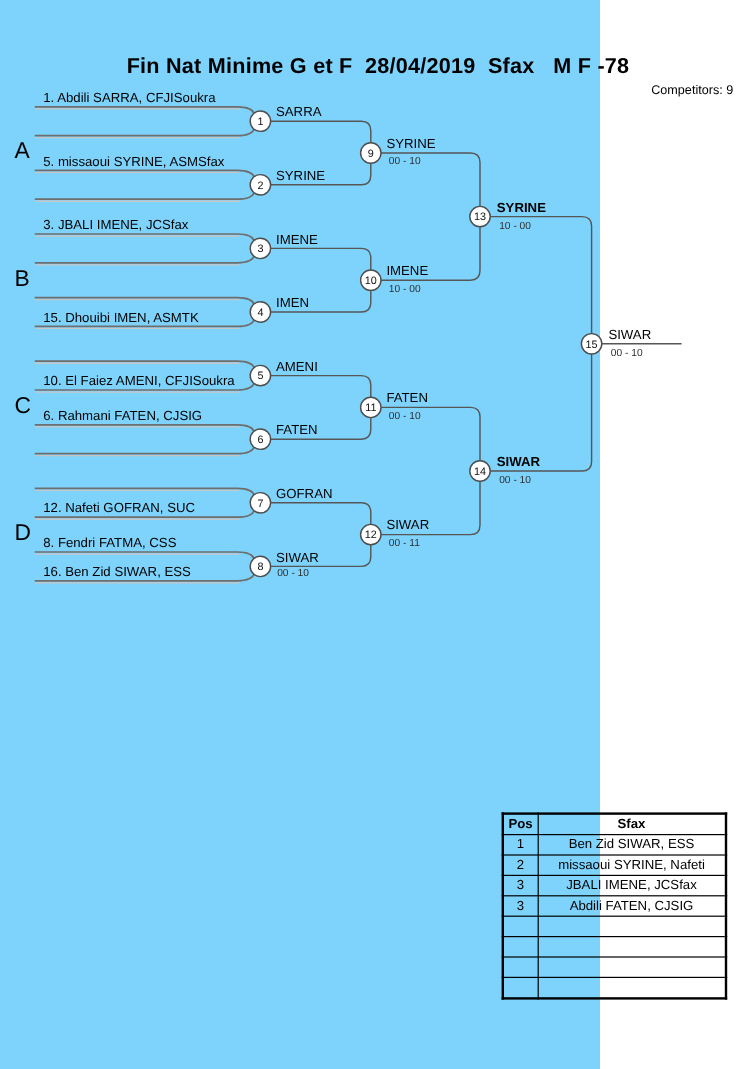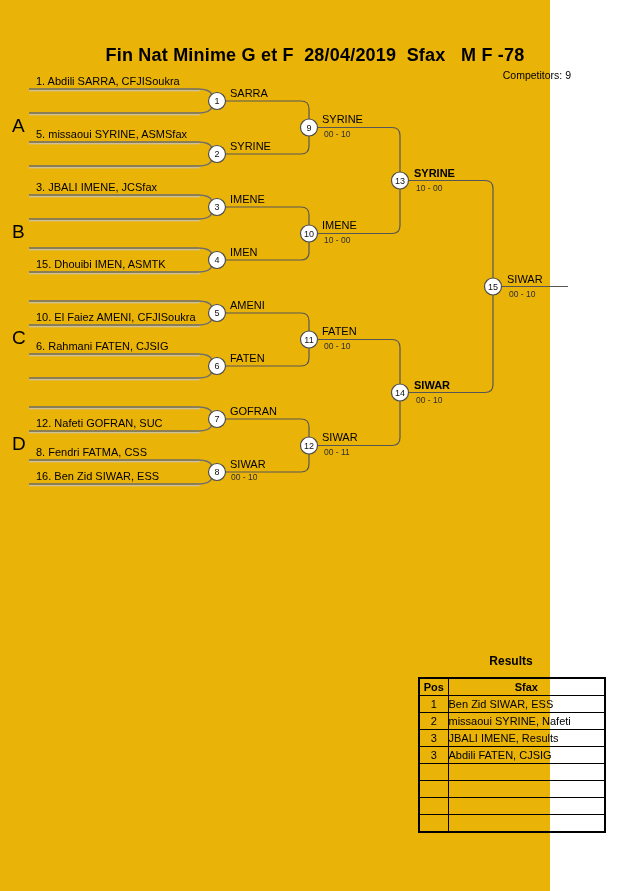--- a/index.html
+++ b/index.html
@@ -1,29 +1,29 @@
 <!DOCTYPE html>
 <html><head>
 <meta charset="utf-8">
 <style>
   html, body { margin: 0; padding: 0; background: #fff; }
   body {
     width: 630px; height: 891px;
     font-family: "Liberation Sans", sans-serif;
     color: #000; position: relative; overflow: hidden;
   }
-  .page { position: relative; width: 550px; height: 891px; background: #eab308; }
+  .page { position: relative; width: 500px; height: 891px; background: #7dd3fc; }
 
   .title {
     position: absolute; top: 45px; left: 0; width: 630px;
     text-align: center; font-size: 18px; font-weight: bold;
     white-space: pre; letter-spacing: 0.2px;
   }
   .competitors {
-    position: absolute; top: 69px; left: 414px; width: 157px;
+    position: absolute; top: 69px; left: 454px; width: 157px;
     text-align: right; font-size: 10.5px;
   }
 
   svg.bracket { position: absolute; top: 0; left: 0; }
   .slot-shadow { fill: none; stroke: #c6c6c6; stroke-width: 1.1; }
   .slot { fill: none; stroke: #6e6e6e; stroke-width: 1.4; }
   .conn { fill: none; stroke: #565656; stroke-width: 1.2; }
   .match-circle { fill: #fff; stroke: #4d4d4d; stroke-width: 1.2; }
   .match-num { font-size: 9px; text-anchor: middle; fill: #111; }
   .seed { font-size: 11px; fill: #000; }
@@ -41,21 +41,21 @@
     border-collapse: collapse; table-layout: fixed;
     width: 186px; font-size: 11px;
   }
   table.results th, table.results td {
     border: 1px solid #000; height: 16px; padding: 0;
     overflow: hidden; white-space: nowrap;
   }
   table.results { border: 2px solid #000; }
   table.results th { font-weight: bold; text-align: center; }
   td.pos { text-align: center; }
-  td.name { text-align: left; padding-left: 7px; }
+  td.name { text-align: center; padding-left: 7px; }
   th.name-h { text-align: center; }
   col.c-pos { width: 29px; }
   col.c-name { width: 157px; }
 </style>
 </head>
 <body>
 
 <div class="page">
 
   <div class="title">Fin Nat Minime G et F  28/04/2019  Sfax   M F -78</div>
@@ -192,21 +192,20 @@
     </g>
 
     <g>
       <circle class="match-circle" cx="493" cy="286.5" r="8.5"></circle>
       <text class="match-num" x="493" y="289.7">15</text>
       <text class="winner" x="507" y="282.5">SIWAR</text>
       <text class="score" x="509" y="296.5">00 - 10</text>
     </g>
   </svg>
 
-  <div class="results-title">Results</div>
   <table class="results">
     <colgroup>
         <col class="c-pos">
         <col class="c-name">
       </colgroup>
     <thead>
       <tr>
         <th>Pos</th>
         <th class="name-h">Sfax</th>
       </tr>
@@ -215,21 +214,21 @@
       <tr>
         <td class="pos">1</td>
         <td class="name">Ben Zid SIWAR, ESS</td>
       </tr>
       <tr>
         <td class="pos">2</td>
         <td class="name">missaoui SYRINE, Nafeti</td>
       </tr>
       <tr>
         <td class="pos">3</td>
-        <td class="name">JBALI IMENE, Results</td>
+        <td class="name">JBALI IMENE, JCSfax</td>
       </tr>
       <tr>
         <td class="pos">3</td>
         <td class="name">Abdili FATEN, CJSIG</td>
       </tr>
       <tr>
         <td class="pos"></td>
         <td class="name"></td>
       </tr>
       <tr>

